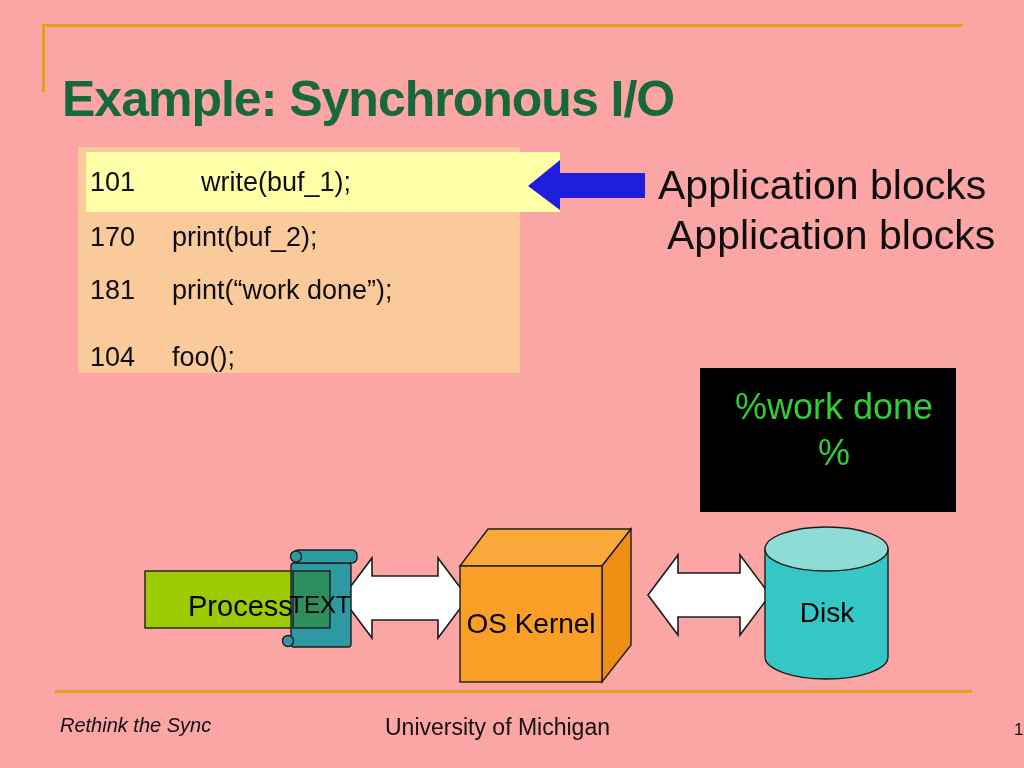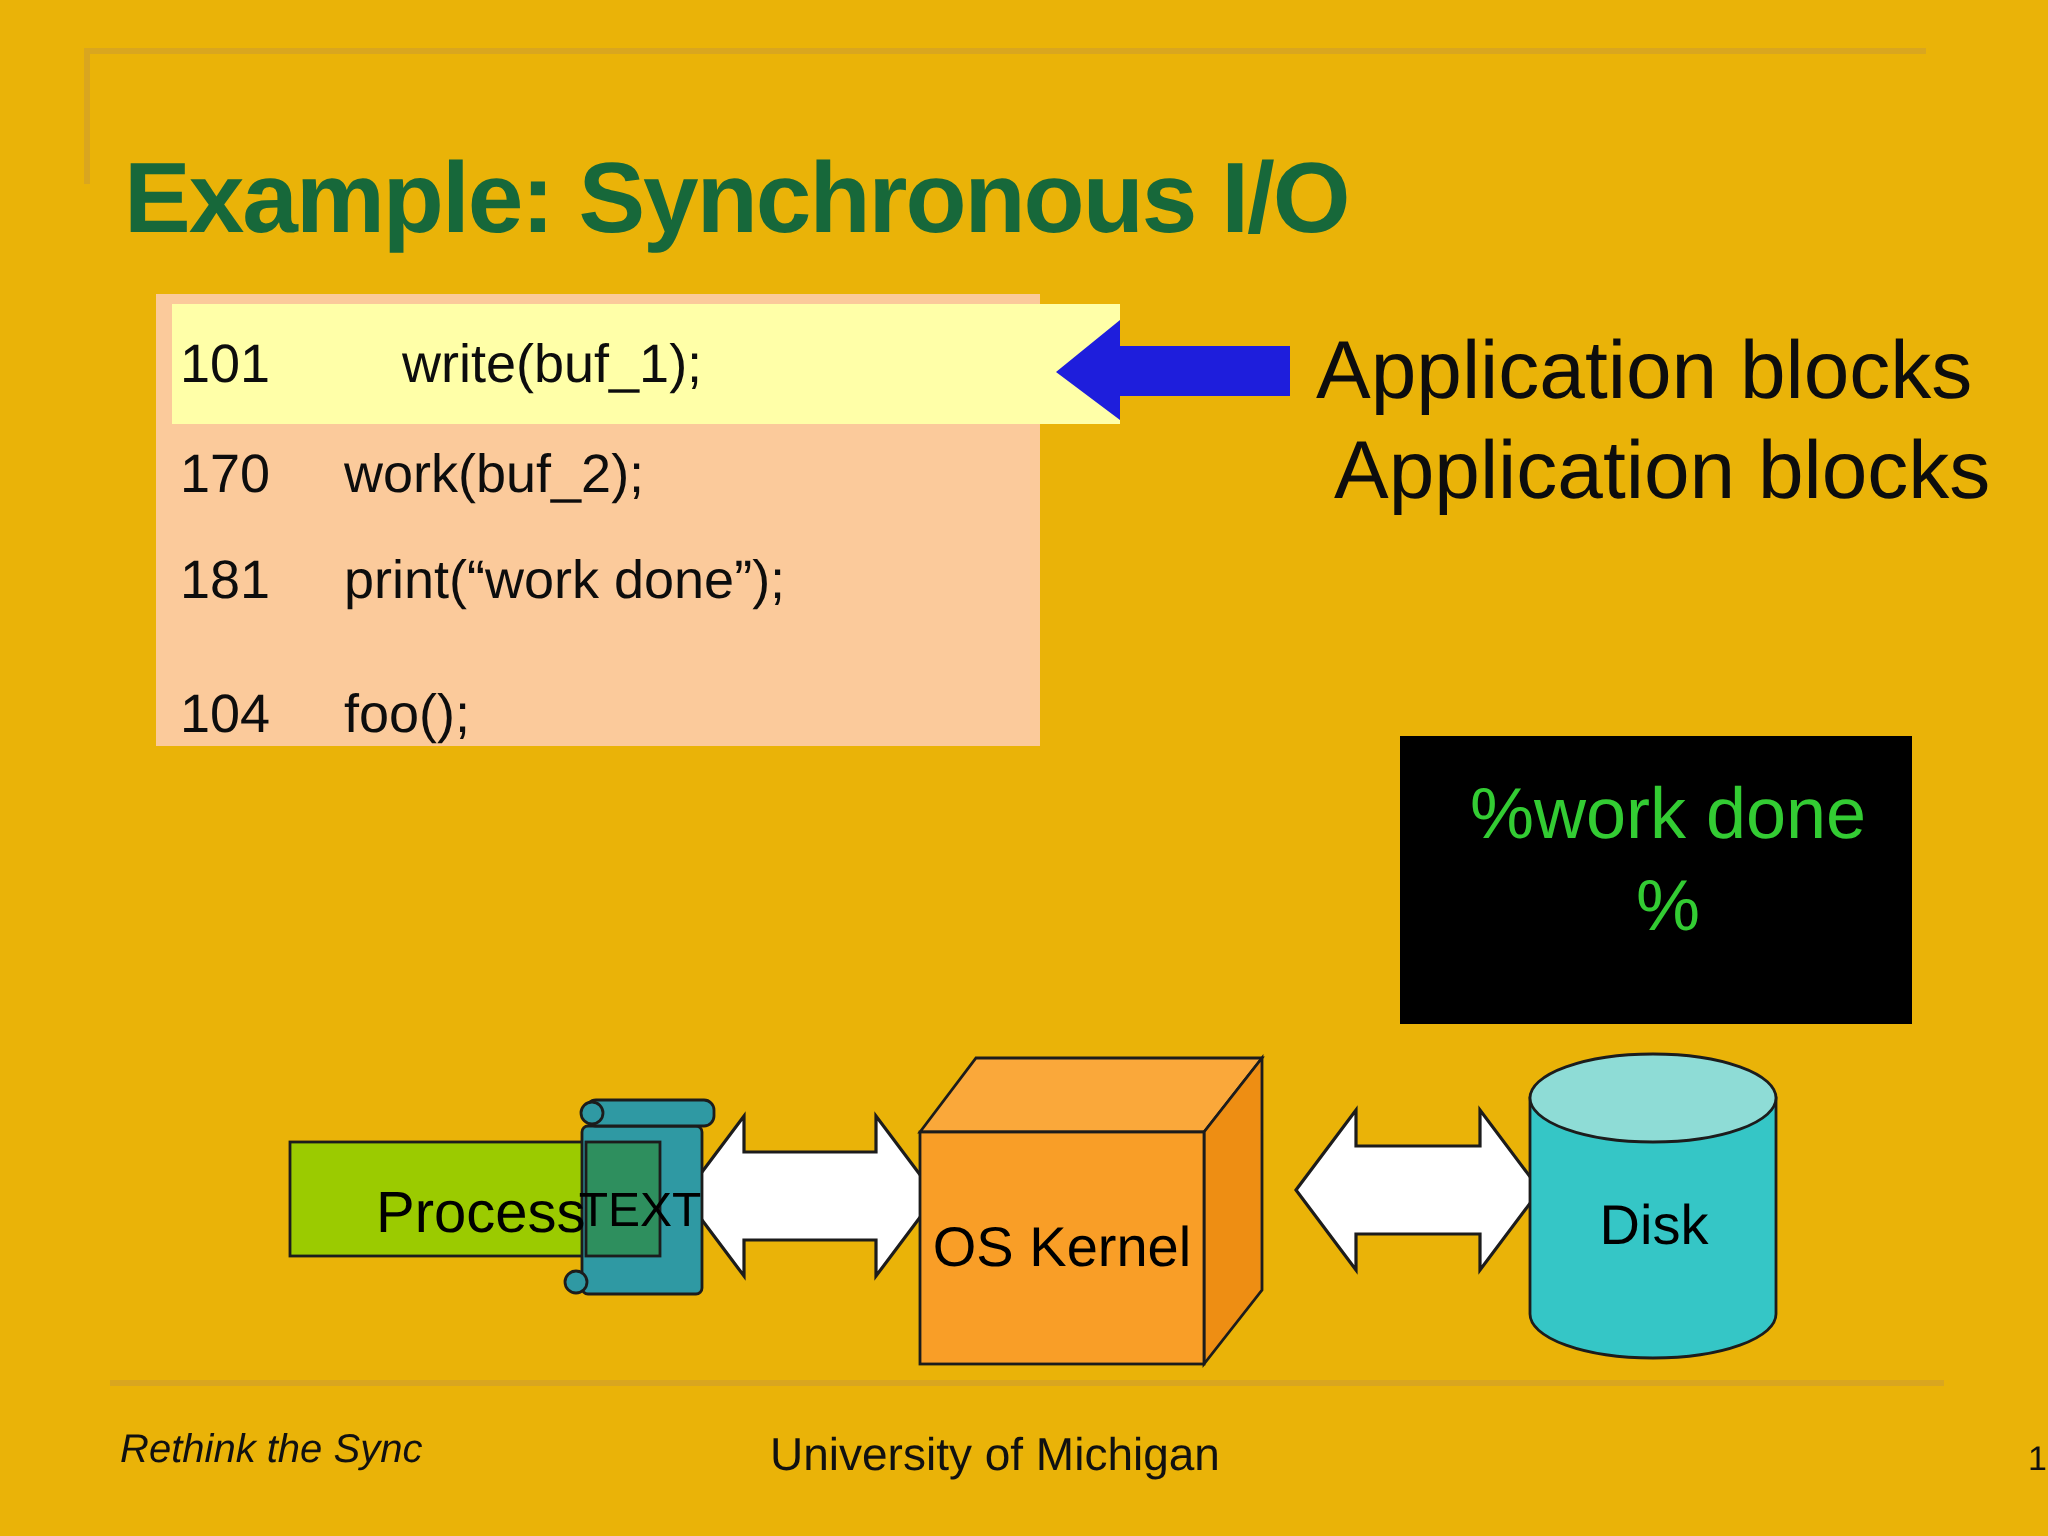--- a/index.html
+++ b/index.html
@@ -1,17 +1,17 @@
 <!DOCTYPE html>
 <html style="--accent-gold: #D9A61F; --title-green: #17683A; --code-bg: #FBCA9B; --code-highlight: #FFFFA8; --terminal-bg: #000000; --terminal-text: #33CC33; --arrow-blue: #1E1EDC; --process-green: #9BCB00; --scroll-teal: #2F99A3; --scroll-overlap: #2E8F5E; --kernel-front: #F99E27; --kernel-top: #FAA83A; --kernel-side: #EE8E13; --disk-body: #35C6C6; --disk-top: #8EDCD6;"><head>
 <meta charset="utf-8">
 <style>
   html,body{margin:0;padding:0;background:#fff;}
   .slide{
-    position:relative;width:1024px;height:768px;background:#eab308;overflow:hidden;
+    position:relative;width:1024px;height:768px;background:#fca5a5;overflow:hidden;
     font-family:"Liberation Sans","DejaVu Sans",sans-serif;color:#111;
   }
   
   .rule{position:absolute;background:var(--accent-gold);}
   .rule-top{left:42px;top:24px;width:921px;height:3px;}
   .rule-left{left:42px;top:24px;width:3px;height:68px;}
   .rule-bottom{left:55px;top:690px;width:917px;height:3px;}
 
   .title{
     position:absolute;left:62px;top:36px;width:860px;
@@ -73,21 +73,21 @@
 
   <h1 class="title">Example: Synchronous I/O</h1>
 
   <div class="code-block">
     <div class="code-row r0">
       <span class="ln">101</span>
       <span class="src">write(buf_1);</span>
     </div>
     <div class="code-row r1">
       <span class="ln">170</span>
-      <span class="src">work(buf_2);</span>
+      <span class="src">print(buf_2);</span>
     </div>
     <div class="code-row r2">
       <span class="ln">181</span>
       <span class="src">print(“work done”);</span>
     </div>
     <div class="code-row r3">
       <span class="ln">104</span>
       <span class="src">foo();</span>
     </div>
   </div>

